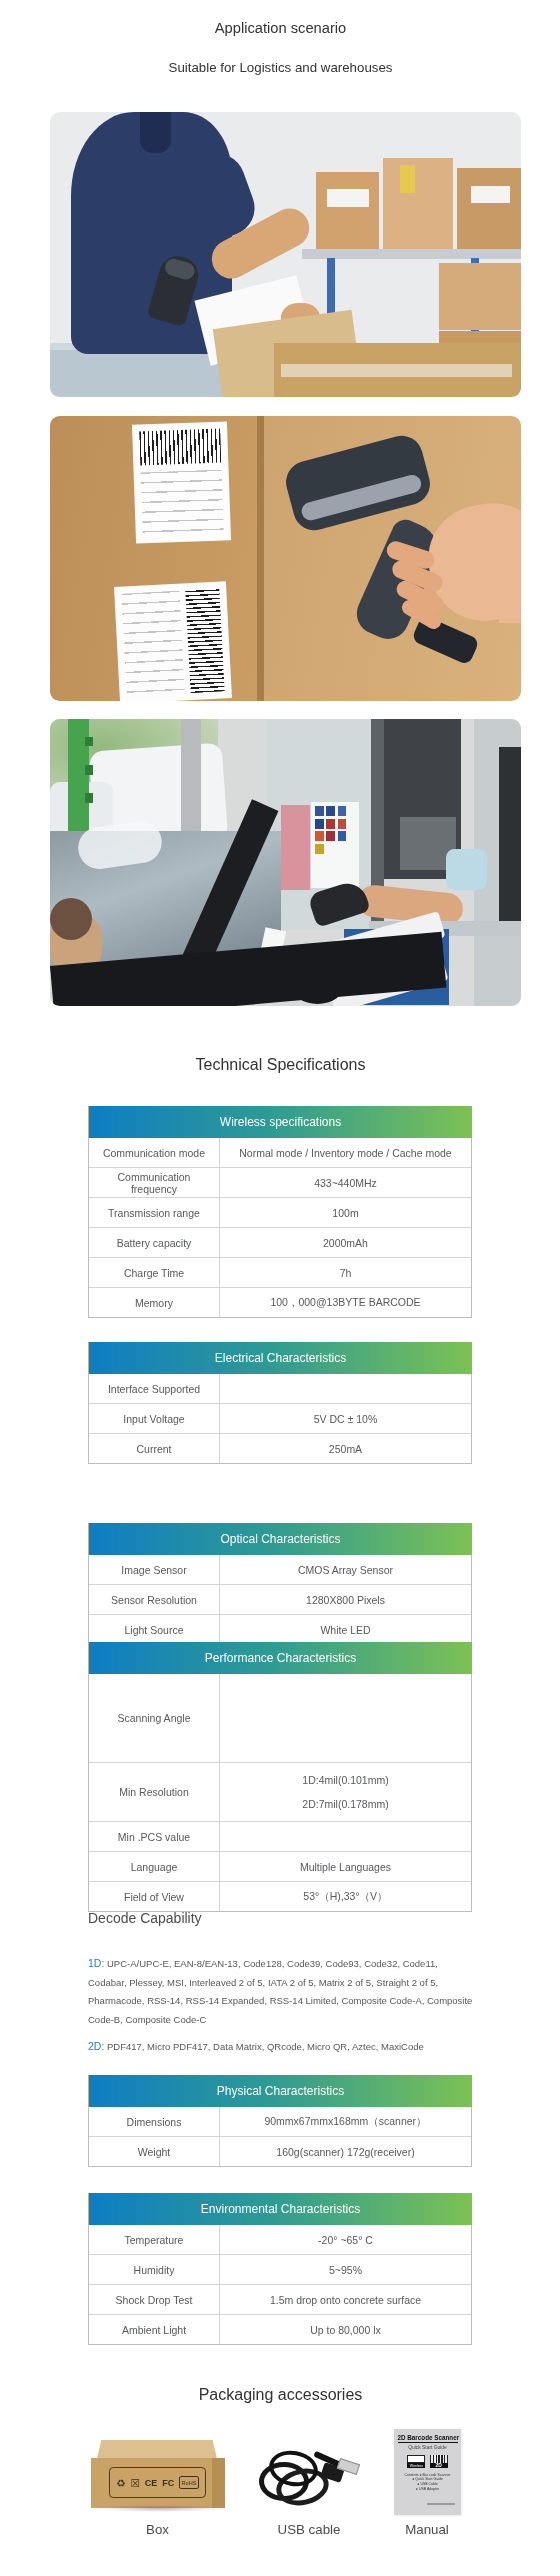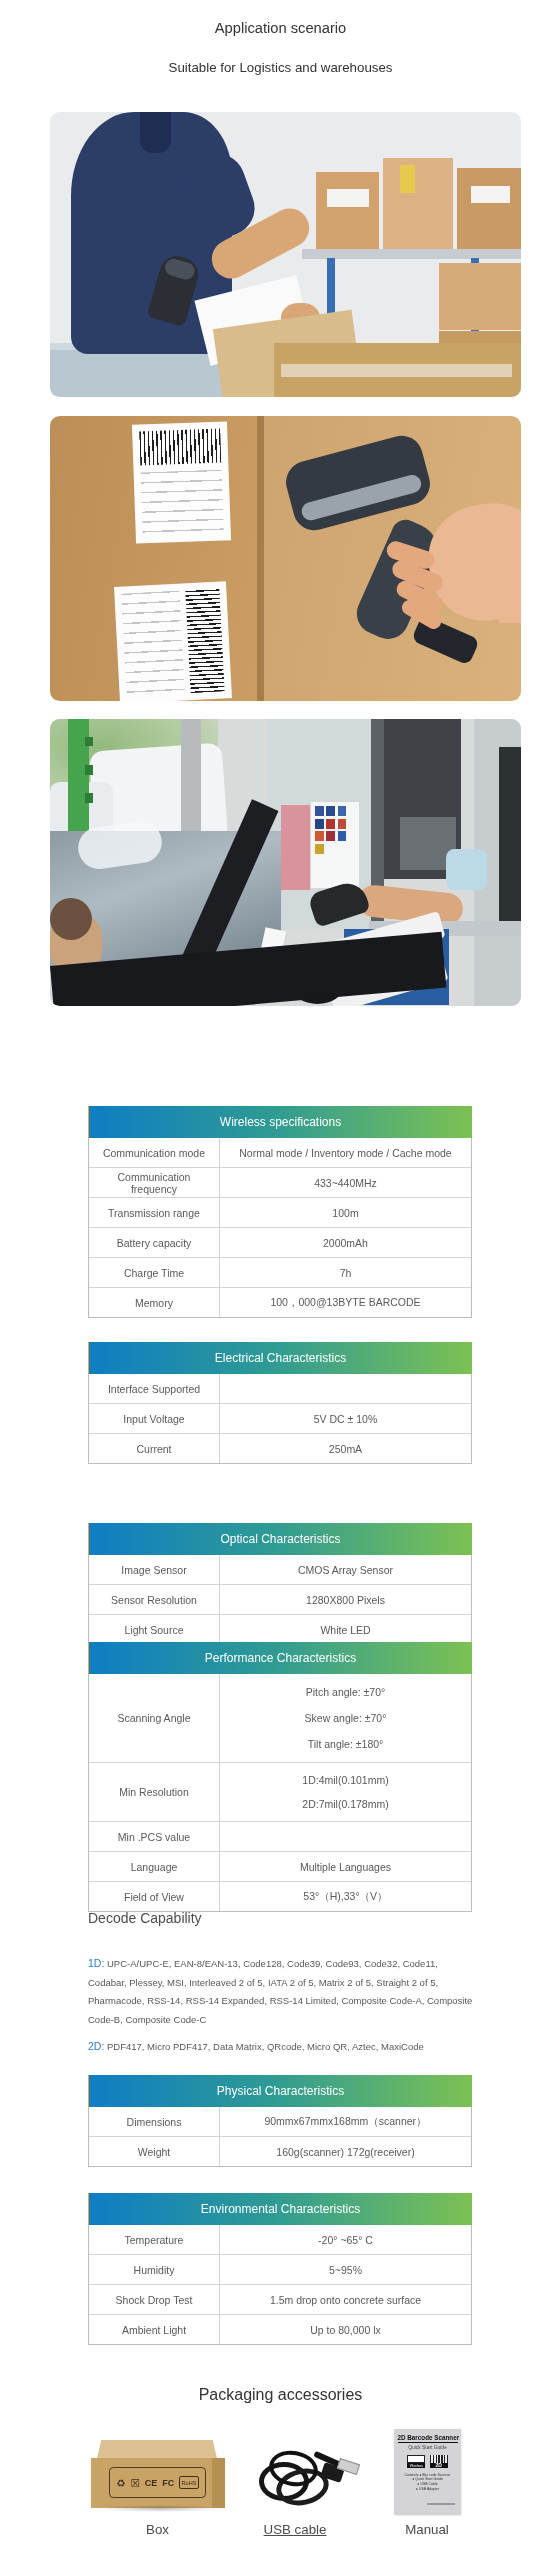--- a/index.html
+++ b/index.html
@@ -128,20 +128,21 @@
     <div class="abs" style="left:158px;top:77px;width:29px;height:210px;background:#1c1e22;transform:rotate(24deg);"></div>
     <div class="abs" style="left:0;top:195px;width:52px;height:60px;background:#caa27c;border-radius:40%;"></div>
     <div class="abs" style="left:0;top:179px;width:42px;height:42px;background:#6d5140;border-radius:50%;"></div>
     <div class="abs" style="left:35px;top:252px;width:56px;height:34px;background:#b23a3f;border-radius:9.8px;"></div>
     <div class="abs" style="left:70px;top:242px;width:119px;height:28px;background:#dba77f;border-radius:14px;transform:rotate(-8deg);"></div>
     <div class="abs" style="left:212px;top:210px;width:21px;height:32px;background:#f7f7f5;transform:rotate(12deg);"></div>
     <div class="abs" style="left:241px;top:247px;width:53px;height:38px;background:#17191c;border-radius:50%;"></div>
     <div class="abs" style="left:0;top:247px;width:393px;height:56px;background:#17191c;transform:rotate(-5deg);transform-origin:left top;"></div>
   </div>
 
+  <div class="title" style="top:1056px;font-size:16px;">Technical Specifications</div>
 
   <div class="spec" style="top:1106px;">
     <div class="hd">Wireless specifications</div>
     <div class="bd">
       <div class="srow h42">
         <div class="cl">Communication mode</div>
         <div class="cv">Normal mode / Inventory mode / Cache mode</div>
       </div>
       <div class="srow h42">
         <div class="cl">Communication frequency</div>
@@ -199,25 +200,20 @@
         <div class="cv">White LED</div>
       </div>
     </div>
   </div>
 
   <div class="spec" style="top:1642px;">
     <div class="hd">Performance Characteristics</div>
     <div class="bd">
       <div class="srow h126">
         <div class="cl">Scanning Angle</div>
-        <div class="cv multi">
-          <div>Pitch angle: ±70°</div>
-          <div>Skew angle: ±70°</div>
-          <div>Tilt angle: ±180°</div>
-        </div>
       </div>
       <div class="srow h84">
         <div class="cl">Min Resolution</div>
         <div class="cv multi">
           <div>1D:4mil(0.101mm)</div>
           <div>2D:7mil(0.178mm)</div>
         </div>
       </div>
       <div class="srow h42">
         <div class="cl">Min .PCS value</div>
@@ -297,21 +293,21 @@
   <div class="cap" style="left:91px;top:2522px;width:133px;">Box</div>
 
   <div class="abs" style="left:258px;top:2444px;width:102px;height:64px;">
     <div class="abs" style="left:1.4px;top:18px;width:50px;height:39px;border:5.6px solid #161616;border-radius:50%;box-sizing:border-box;"></div>
     <div class="abs" style="left:18px;top:25px;width:53px;height:36px;border:5.6px solid #1d1d1d;border-radius:50%;box-sizing:border-box;transform:rotate(-12deg);"></div>
     <div class="abs" style="left:11.2px;top:7px;width:49px;height:35px;border:4.9px solid #111;border-radius:50%;box-sizing:border-box;transform:rotate(10deg);"></div>
     <div class="abs" style="left:55px;top:12.6px;width:32px;height:6.3px;background:#141414;border-radius:3.5px;transform:rotate(24deg);"></div>
     <div class="abs" style="left:64px;top:21px;width:21px;height:15.4px;background:#1b1b1b;border-radius:2.8px;transform:rotate(18deg);"></div>
     <div class="abs" style="left:80px;top:17px;width:21px;height:10.5px;background:#cfcfcf;border:0.7px solid #8d8d8d;box-sizing:border-box;transform:rotate(18deg);"></div>
   </div>
-  <div class="cap" style="left:244px;top:2522px;width:102px;text-decoration:underline;">USB cable</div>
+  <div class="cap" style="left:258px;top:2522px;width:102px;">USB cable</div>
 
   <div class="abs" style="left:394px;top:2429px;width:67px;height:86px;background:#d4d4d6;box-shadow:1.4px 1.4px 2.8px rgba(0,0,0,0.15);padding:4.9px 3.5px;box-sizing:border-box;text-align:center;">
     <div style="font-size:6.3px;font-weight:bold;color:#111;border-bottom:1.1px solid #111;padding-bottom:1.4px;white-space:nowrap;">2D Barcode Scanner</div>
     <div style="font-size:4.9px;color:#444;margin-top:1.4px;">Quick Start Guide</div>
     <div style="display:flex;justify-content:center;gap:4.2px;margin-top:4.9px;">
       <div style="width:18px;">
         <div style="height:8.4px;background:#fff;border:0.7px solid #222;box-sizing:border-box;"></div>
         <div style="font-size:3.5px;background:#111;color:#fff;padding:0.7px 0;">Wireless</div>
       </div>
       <div style="width:18px;">

